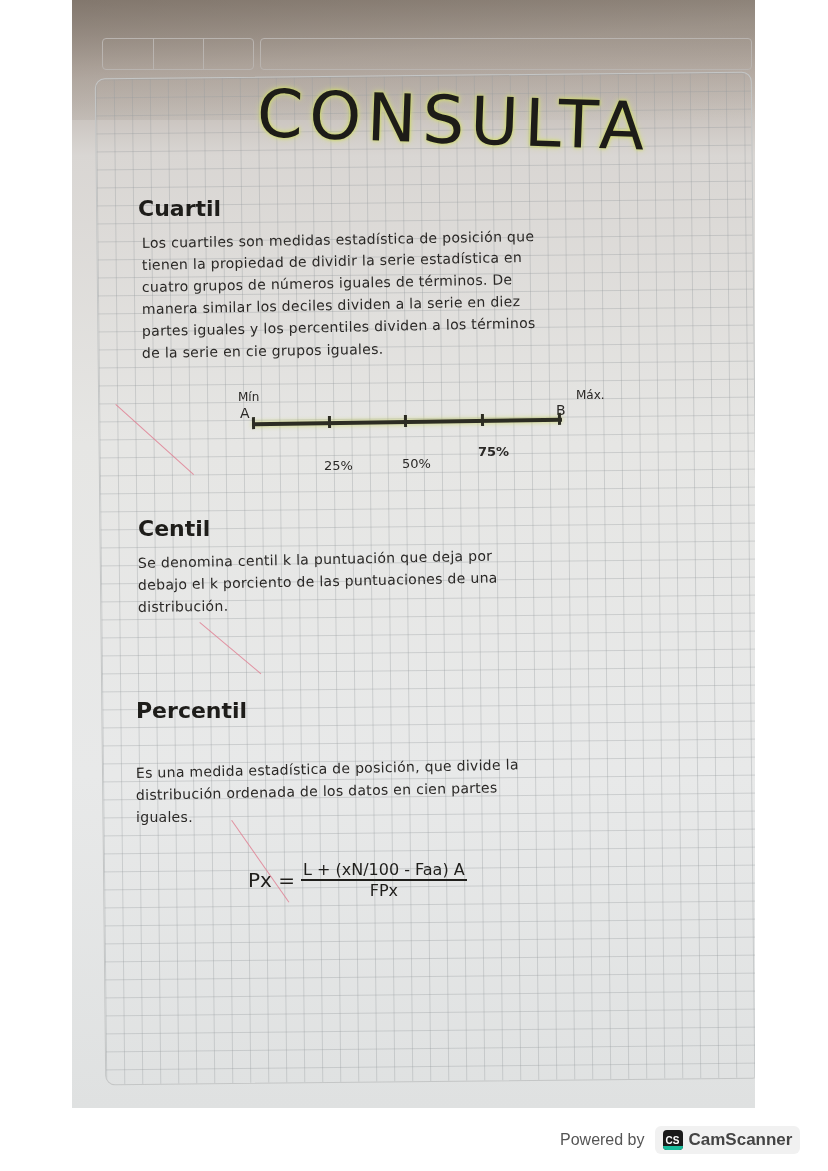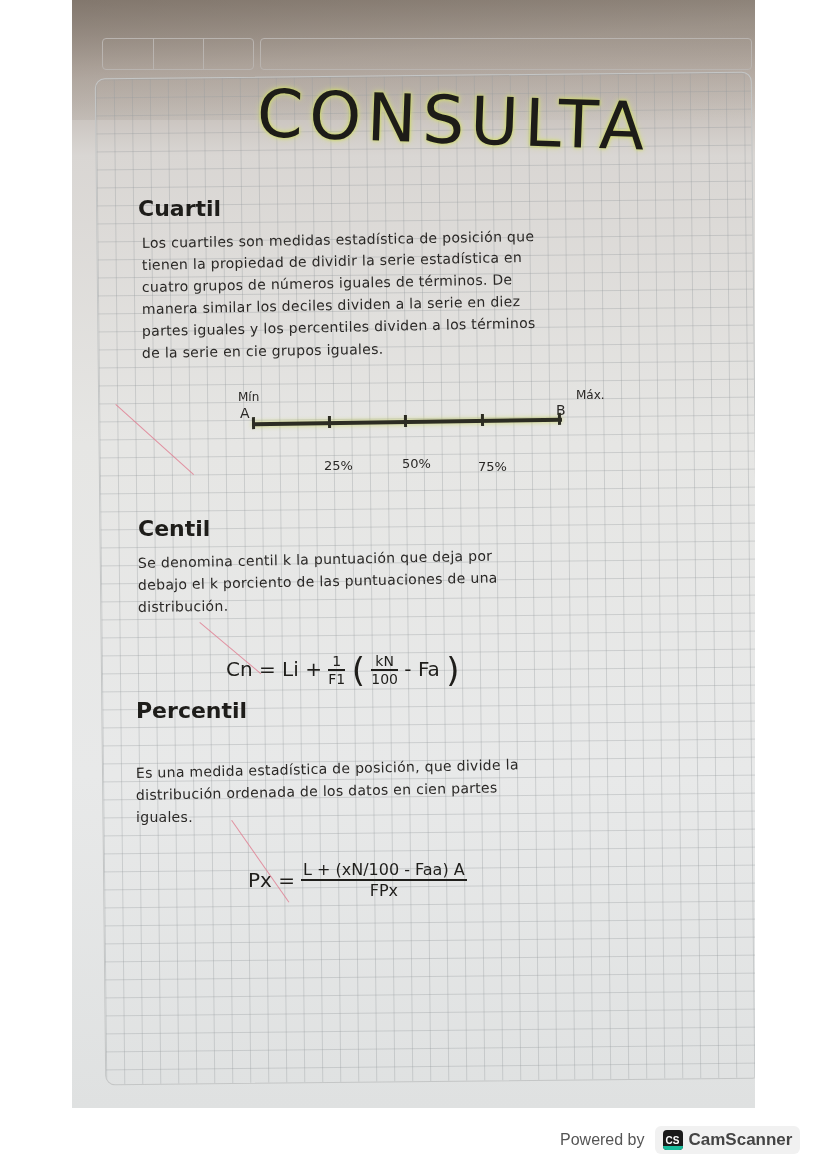--- a/index.html
+++ b/index.html
@@ -99,45 +99,31 @@
   <div class="small-lbl" style="left:484px; top:402px; font-size:14px;">B</div>
   <div class="numline">
     <div class="tick" style="left:0"></div>
     <div class="tick" style="left:76px"></div>
     <div class="tick" style="left:152px"></div>
     <div class="tick" style="left:229px"></div>
     <div class="tick" style="left:306px"></div>
   </div>
   <div class="pct" style="left:252px; top:458px;">25%</div>
   <div class="pct" style="left:330px; top:456px;">50%</div>
-  <div class="pct" style="left:406px; top:459px;">75%</div>
+  <div class="pct" style="left:406px; top:444px;font-weight:bold;">75%</div>
 
   <div class="pink-line" style="left:44px; top:404px; width:105px; transform:rotate(42deg);"></div>
 
   <div class="hand heading" style="left:66px; top:516px;">Centil</div>
   <div class="hand para" style="left:66px; top:552px;">
     <div style="transform:rotate(-1.2deg)">Se denomina centil k la puntuación que deja por</div>
     <div style="transform:rotate(-1.2deg)">debajo el k porciento de las puntuaciones de una</div>
     <div style="transform:rotate(-0.8deg)">distribución.</div>
   </div>
 
-  <div class="formula" style="left:154px; top:650px;">
-    <span>Cn = Li +</span>
-    <span class="frac">
-      <span class="num">1</span>
-      <span class="den">F1</span>
-    </span>
-    <span class="paren">(</span>
-    <span class="frac">
-      <span class="num">kN</span>
-      <span class="den">100</span>
-    </span>
-    <span>- Fa</span>
-    <span class="paren">)</span>
-  </div>
 
   <div class="pink-line" style="left:128px; top:622px; width:80px; transform:rotate(40deg);"></div>
 
   <div class="hand heading" style="left:64px; top:686px;margin-top:12px;">Percentil</div>
   <div class="hand para" style="left:64px; top:762px;">
     <div style="transform:rotate(-1.3deg)">Es una medida estadística de posición, que divide la</div>
     <div style="transform:rotate(-1.2deg)">distribución ordenada de los datos en cien partes</div>
     <div>iguales.</div>
   </div>
 

